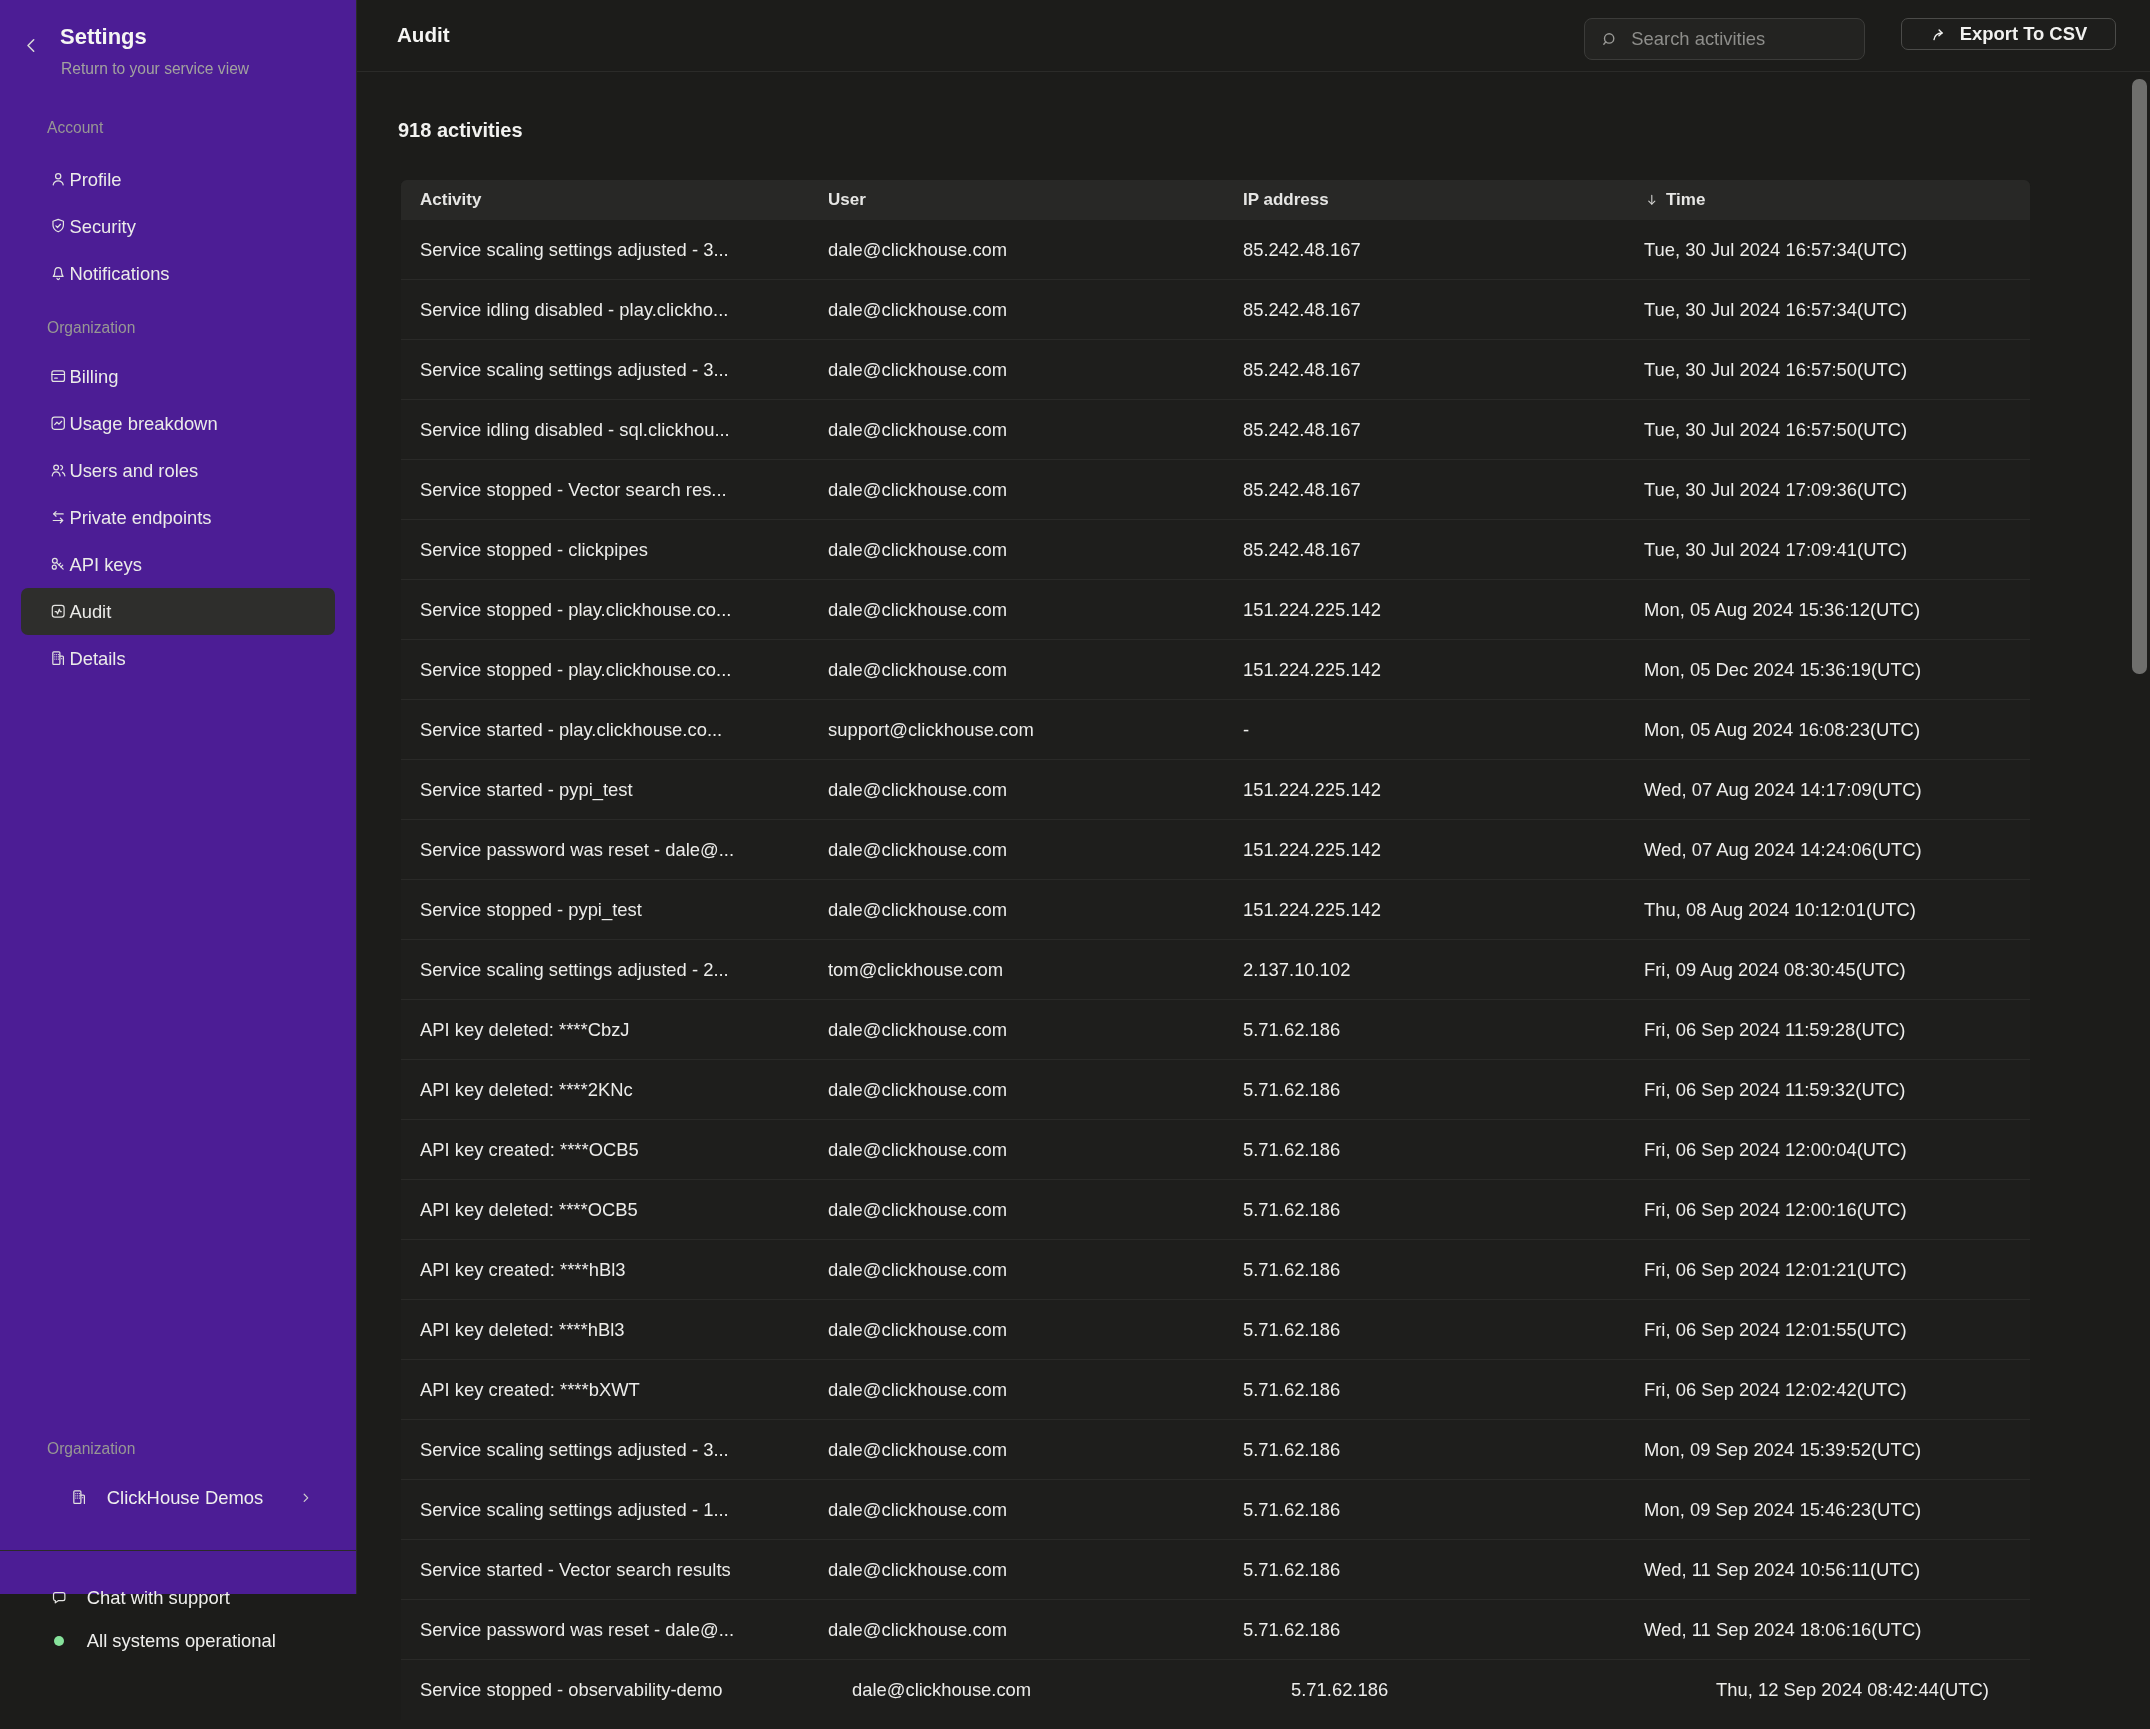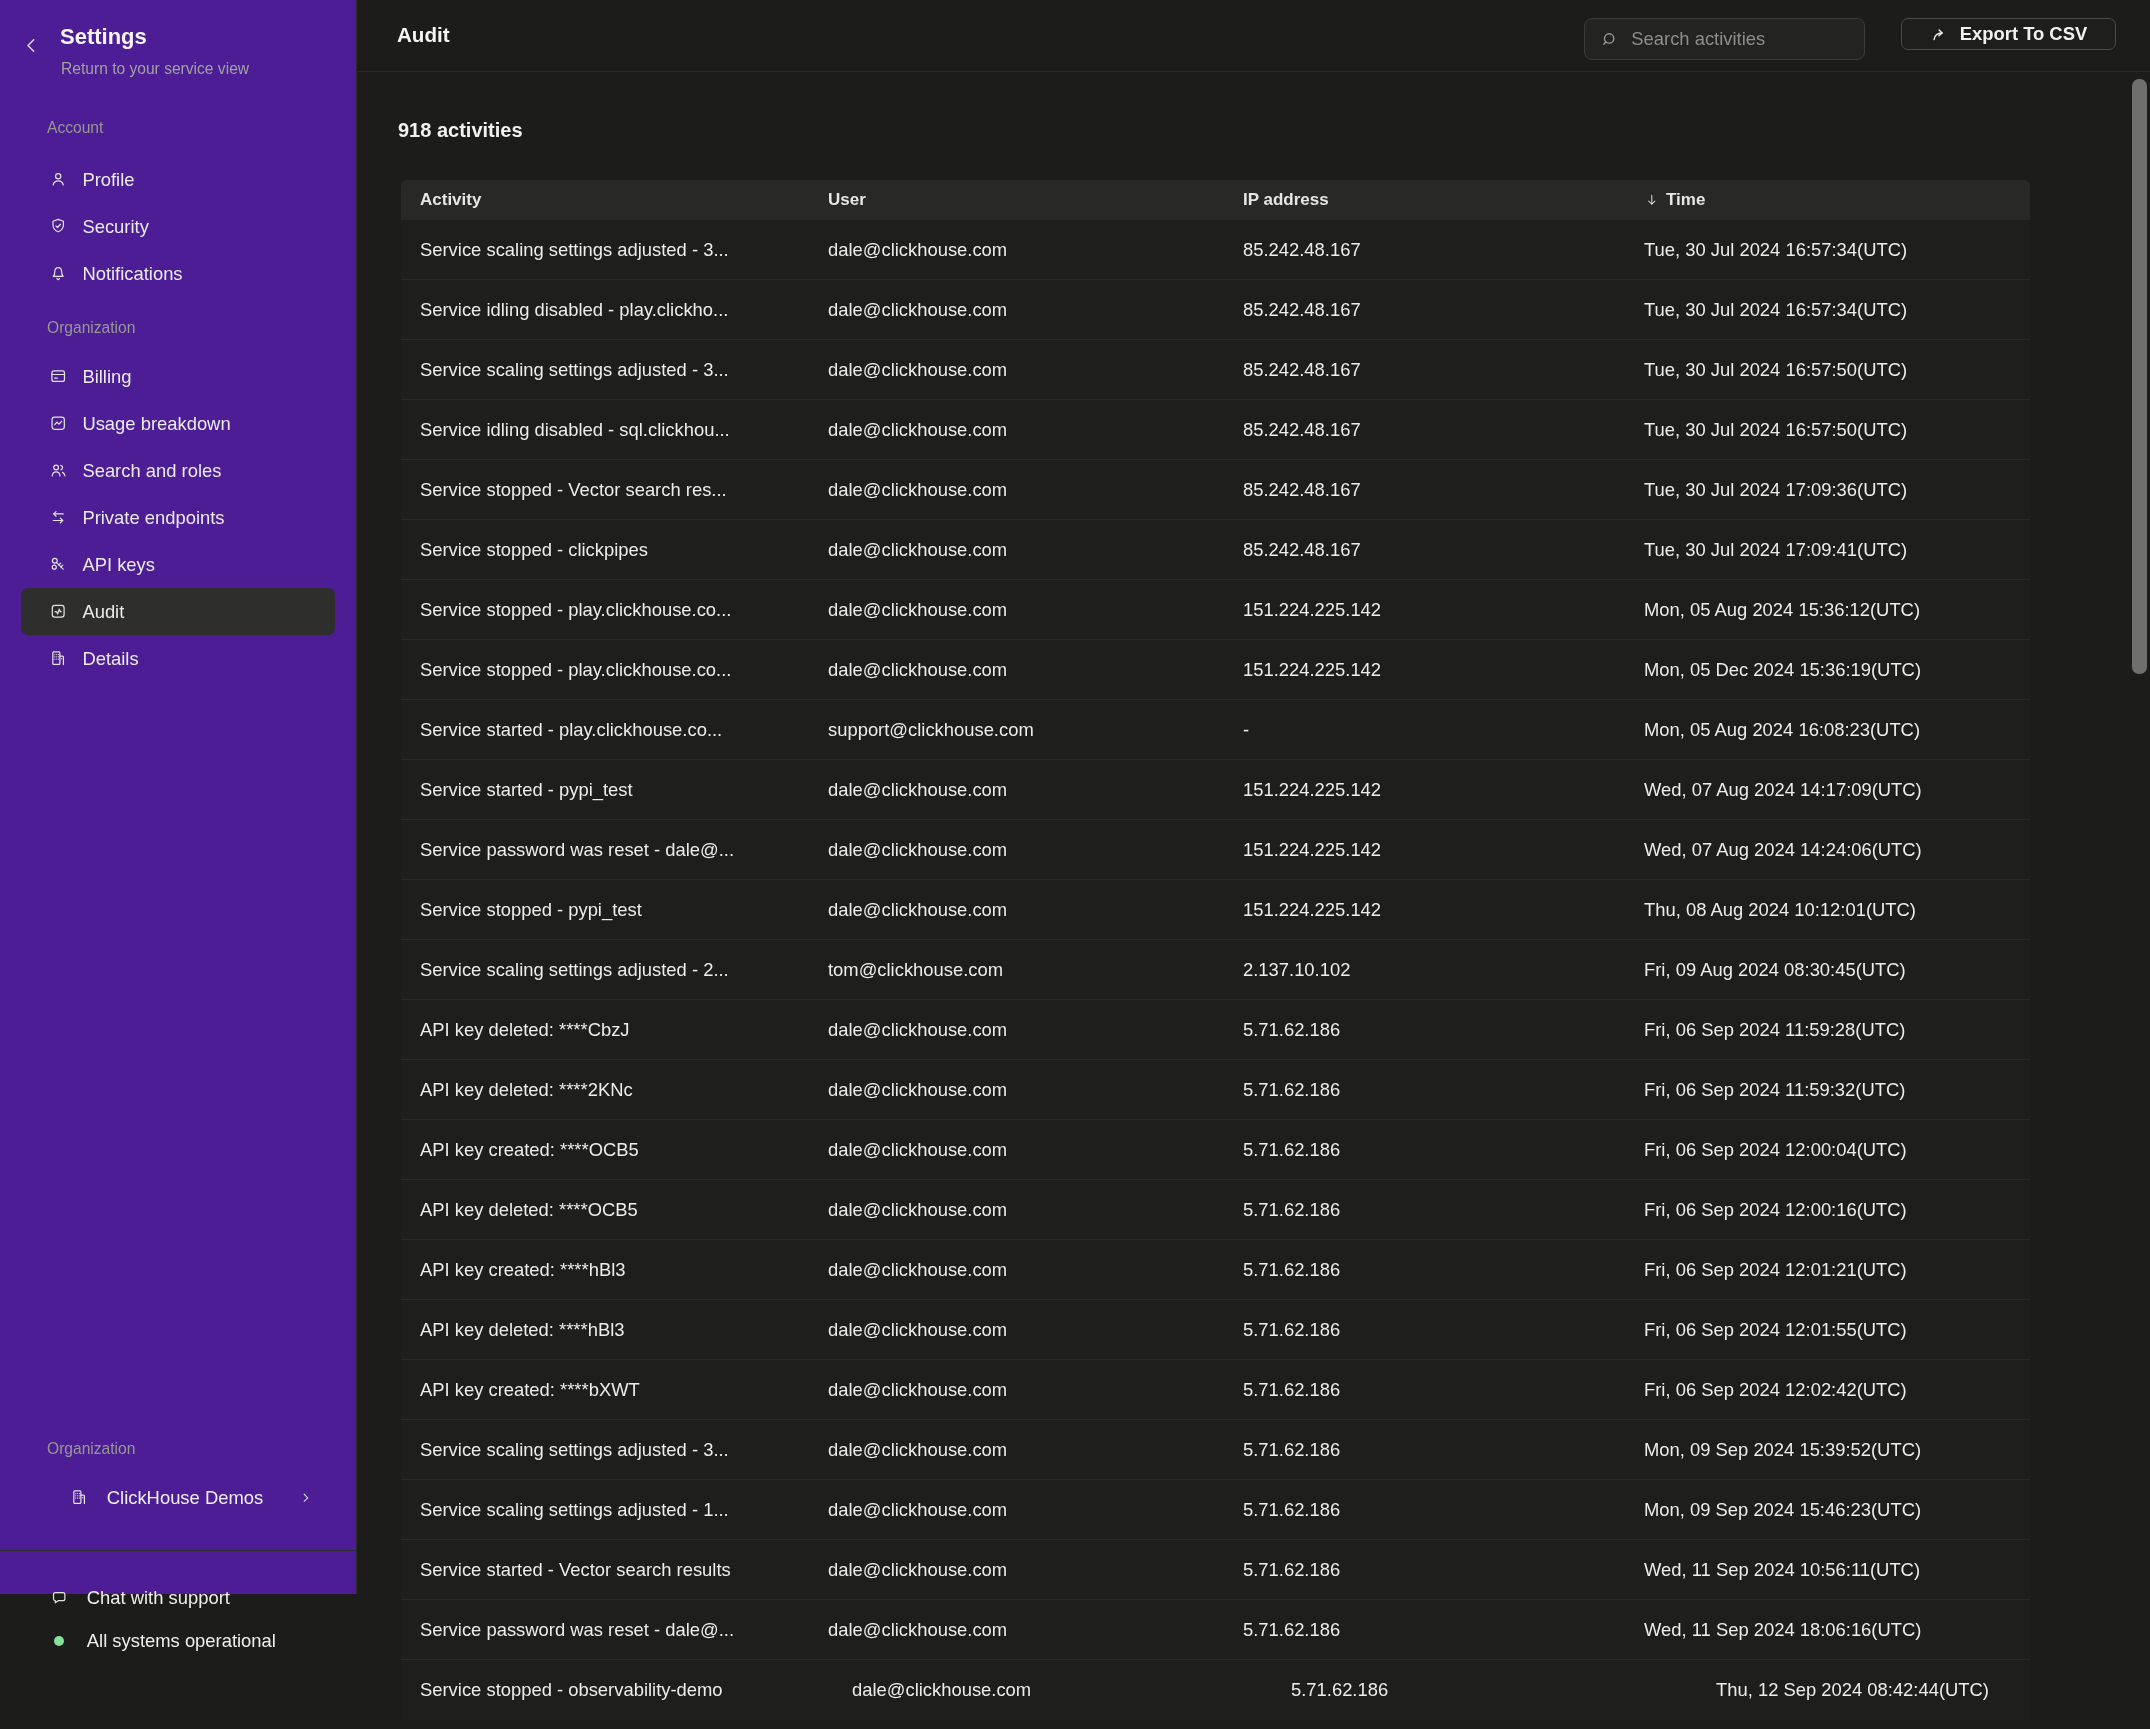--- a/index.html
+++ b/index.html
@@ -16,21 +16,21 @@
   .sb-label { position: absolute; left: 47px; font-size: 15.6px; font-weight: 400; color: #979794; }
   .lbl-account { top: 119px; }
   .lbl-org { top: 319px; }
   .lbl-org2 { top: 1440px; }
   .sb-items { position: absolute; left: 0; right: 0; }
   .items-account { top: 156px; }
   .items-org { top: 353px; }
   .sb-item { height: 47px; margin: 0 21px; padding-left: 28px; display: flex; align-items: center;
     border-radius: 7px; font-size: 18.4px; color: #ebebE9; cursor: pointer; }
   .sb-item .ic { width: 18.4px; height: 18.4px; color: #e3e3e1; flex: 0 0 18.4px; }
-  .sb-item .tx { margin-left: 15px; white-space: nowrap; }
+  .sb-item .tx { margin-left: 2px; white-space: nowrap; }
   .sb-item.selected { background: #2e2e2c; }
   .org-switch { position: absolute; left: 0; right: 0; top: 1474px; height: 47px;
     display: flex; align-items: center; padding-left: 70px; font-size: 18.4px; cursor: pointer; }
   .org-switch .ic { width: 18.4px; height: 18.4px; color: #e3e3e1; }
   .org-switch .tx { margin-left: 18.4px; }
   .org-switch .chev { position: absolute; left: 298px; width: 15.6px; height: 15.6px; color: #cfcfcd; }
   .sb-footer { position: absolute; left: 0; right: 0; top: 1550px; bottom: 0;
     border-top: 0.7px solid #2b2b29; padding-top: 25.5px; }
   .f-item { height: 43px; display: flex; align-items: center; padding-left: 50px; font-size: 18.4px; cursor: pointer; }
   .f-item .ic { width: 18.4px; height: 18.4px; color: #e3e3e1; flex: 0 0 18.4px; display: flex; align-items: center; justify-content: center; }
@@ -142,21 +142,21 @@
       </div>
       <div class="sb-item">
         <span class="ic">
             <svg viewBox="0 0 24 24" fill="none" stroke="currentColor" stroke-width="1.6" stroke-linecap="round" stroke-linejoin="round">
               <circle cx="9.3" cy="8.4" r="3.1"></circle>
               <path d="M4.2 19.3c.6-3.4 2.5-5 5.1-5s4.5 1.6 5.1 5"></path>
               <path d="M15.3 5.6c1.5.4 2.4 1.5 2.4 3s-.9 2.6-2.2 3"></path>
               <path d="M17.6 14.8c1.8.8 2.8 2.2 3.1 4.5"></path>
             </svg>
           </span>
-        <span class="tx">Search and roles</span>
+        <span class="tx">Users and roles</span>
       </div>
       <div class="sb-item">
         <span class="ic">
             <svg viewBox="0 0 24 24" fill="none" stroke="currentColor" stroke-width="1.6" stroke-linecap="round" stroke-linejoin="round">
               <path d="M18.5 7.7H6.2"></path>
               <path d="M9.2 4.7l-3 3 3 3"></path>
               <path d="M5.5 16.3h12.3"></path>
               <path d="M14.8 13.3l3 3-3 3"></path>
             </svg>
           </span>

